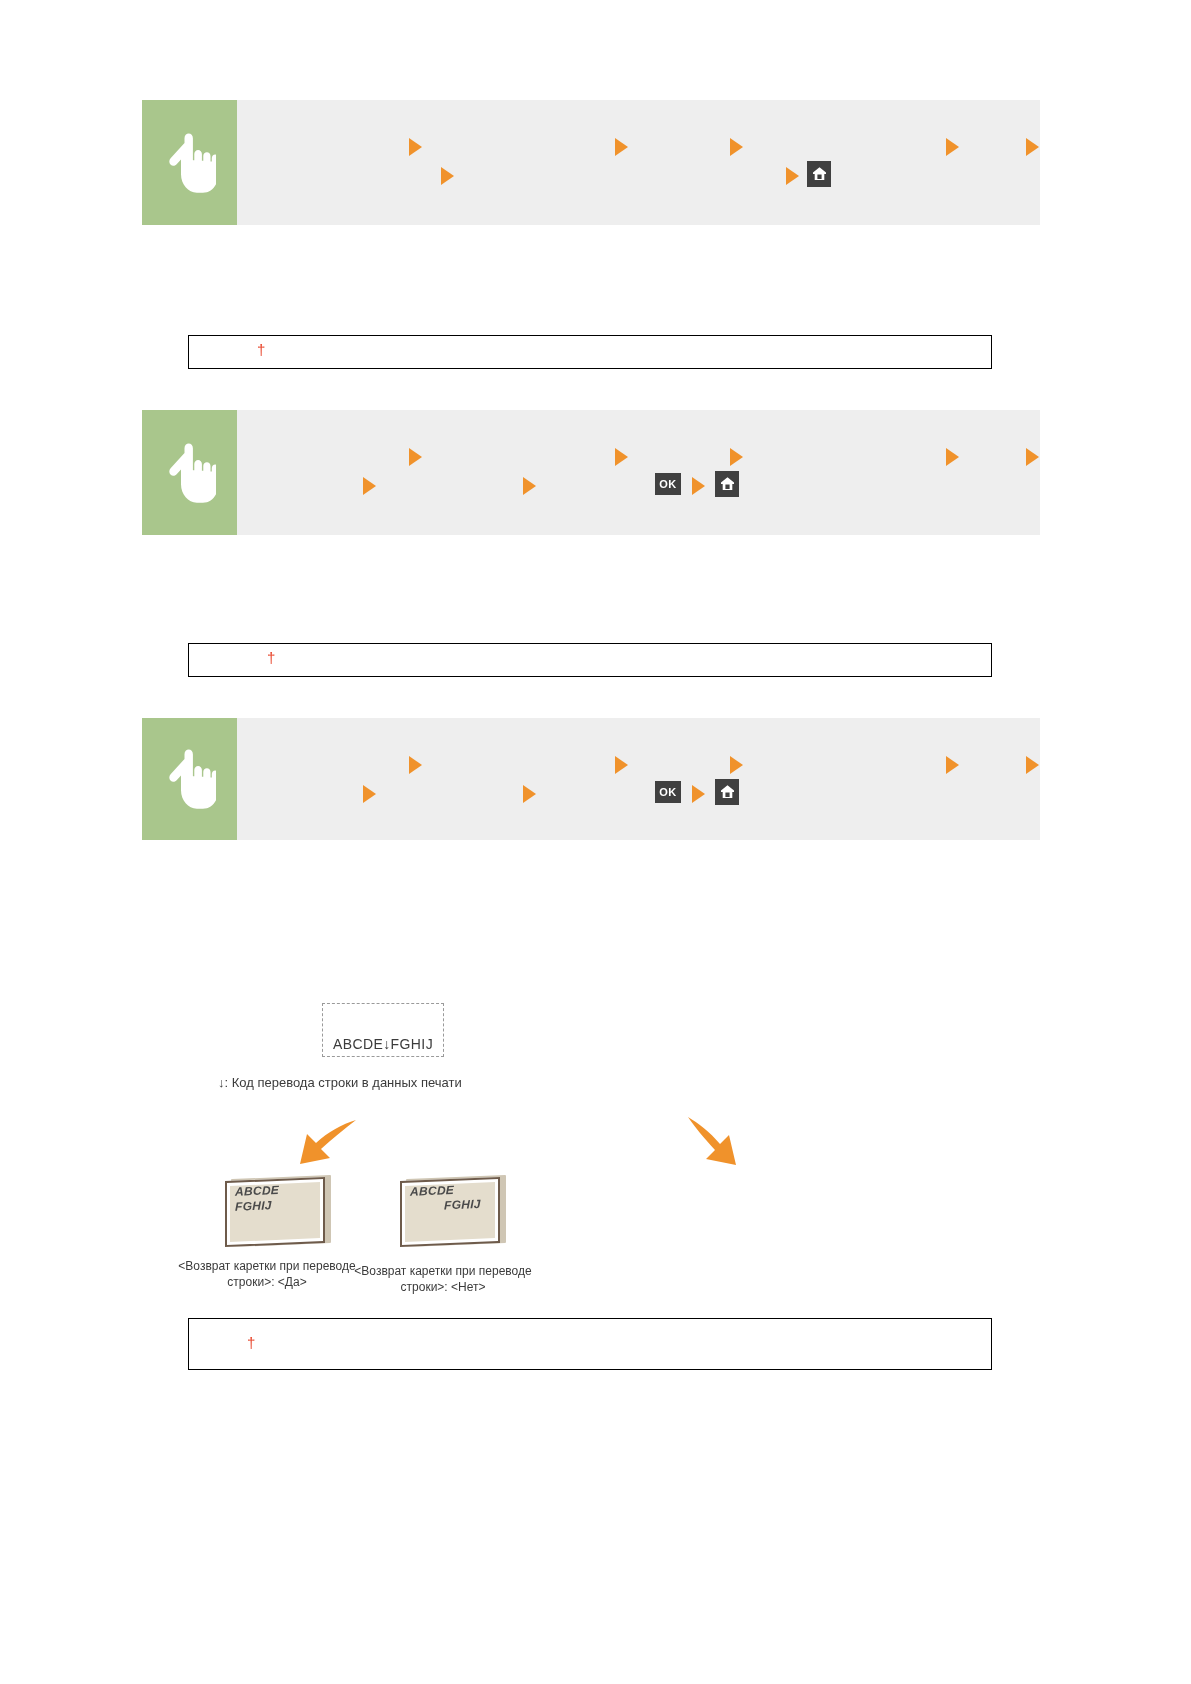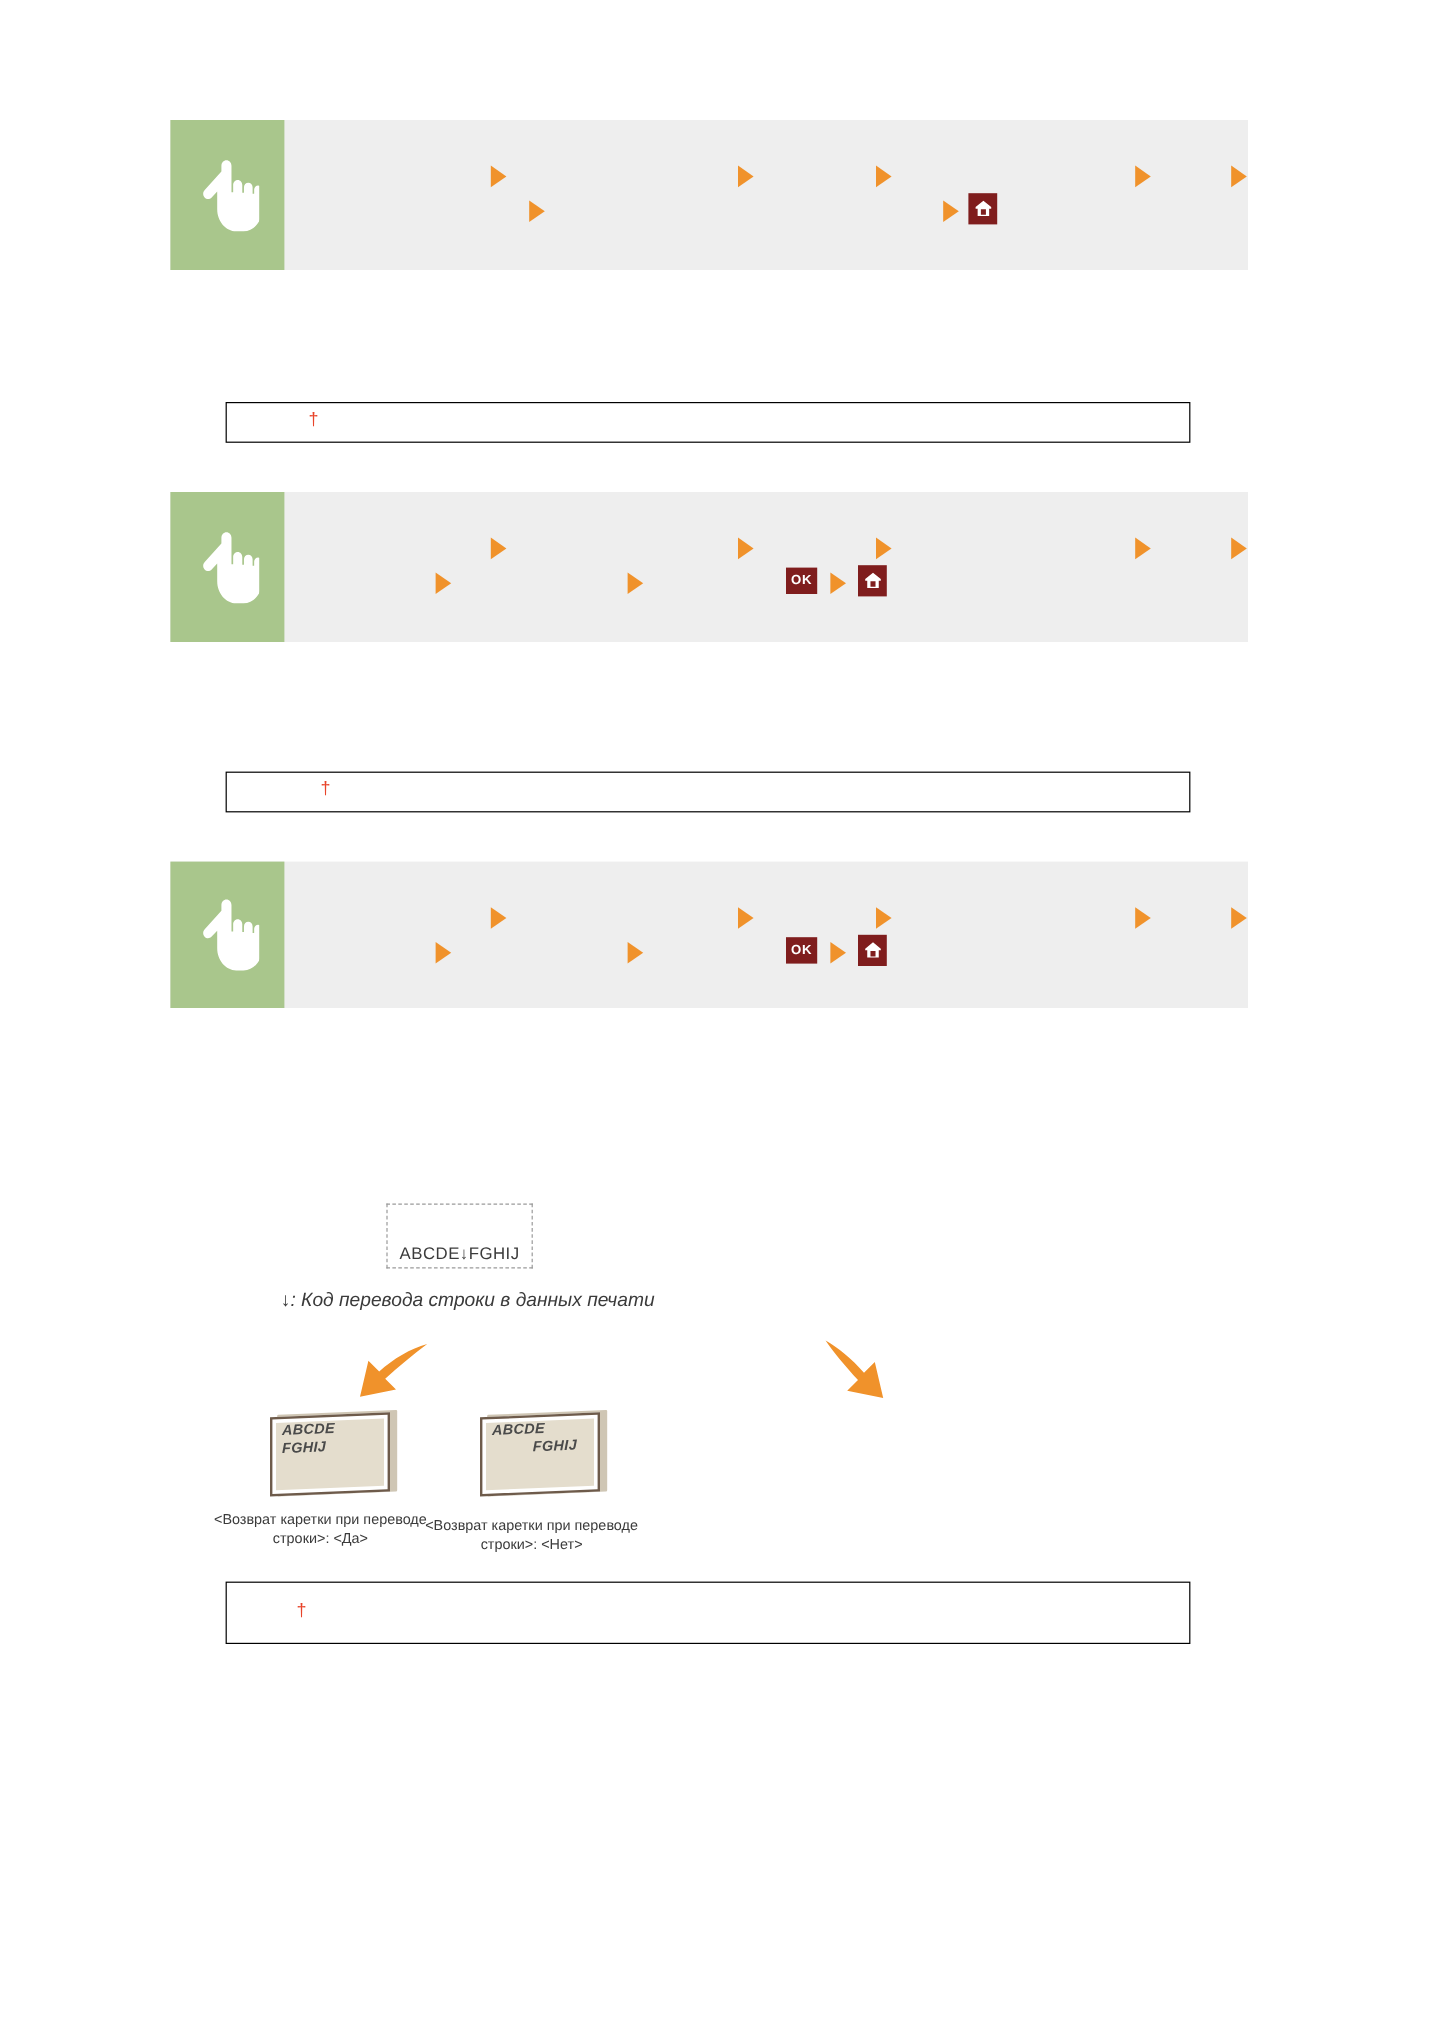--- a/index.html
+++ b/index.html
@@ -49,21 +49,21 @@
     position:absolute;
     font-size:14px;
     line-height:18px;
     color:#231f20;
     white-space:nowrap;
   }
 
   
   .key{
     position:absolute;
-    background:#7f1d1d;
+    background:#404040;
     border-radius:0;
     display:flex;
     align-items:center;
     justify-content:center;
   }
   .key-ok{
     width:26px;height:22px;
     color:#ffffff;
     font-size:11px;
     font-weight:bold;
@@ -122,25 +122,24 @@
     padding-bottom:4px;
   }
   .dashed-box span{
     font-size:14px;
     letter-spacing:0.4px;
     color:#3b3b3b;
     white-space:nowrap;
   }
   .lf-legend{
     position:absolute;
-    left:92px;top:100px;
-    font-size:16px;
+    left:76px;top:100px;
+    font-size:13px;
     color:#3b3b3b;
     white-space:nowrap;
-    font-style:italic;
   }
 
   .arrow-svg{position:absolute;}
 
   .sheet{
     position:absolute;
     width:106px;height:72px;
   }
   .sheet-back{
     position:absolute;

